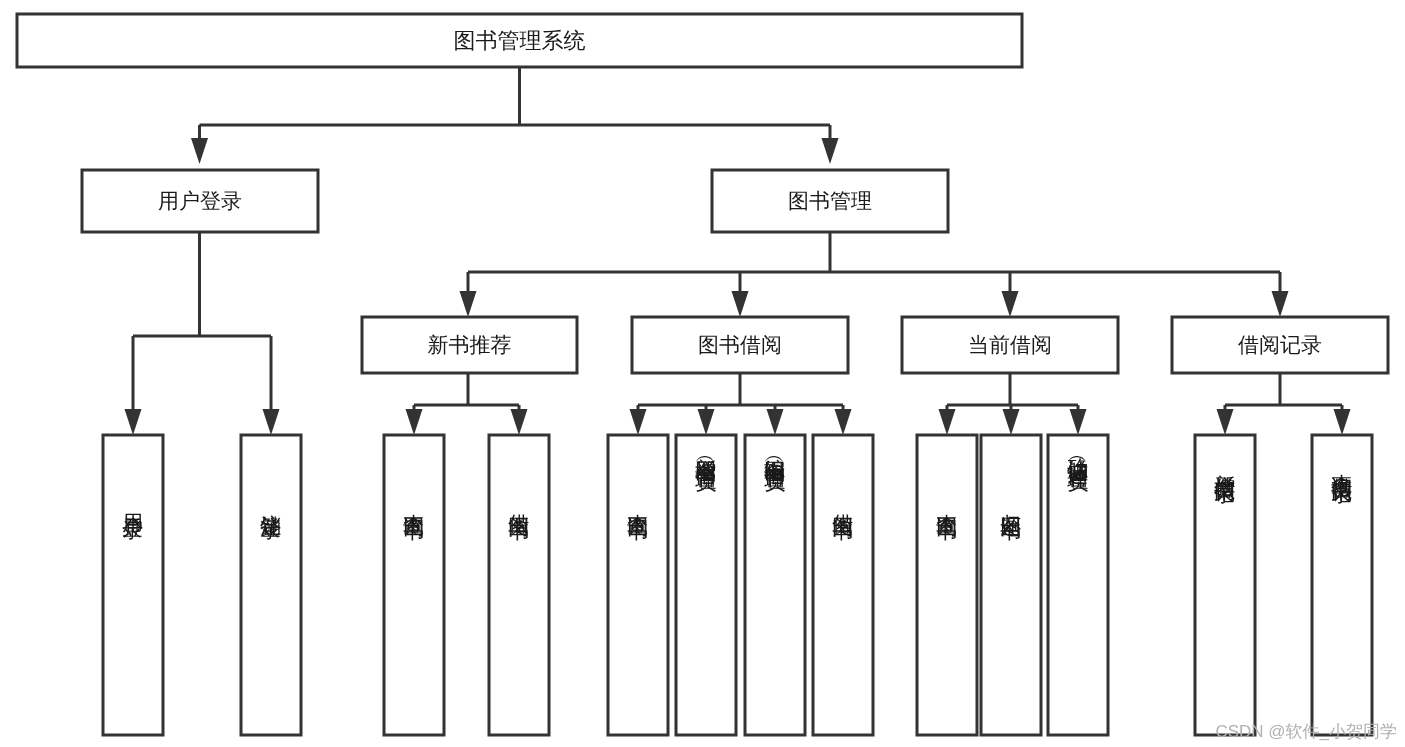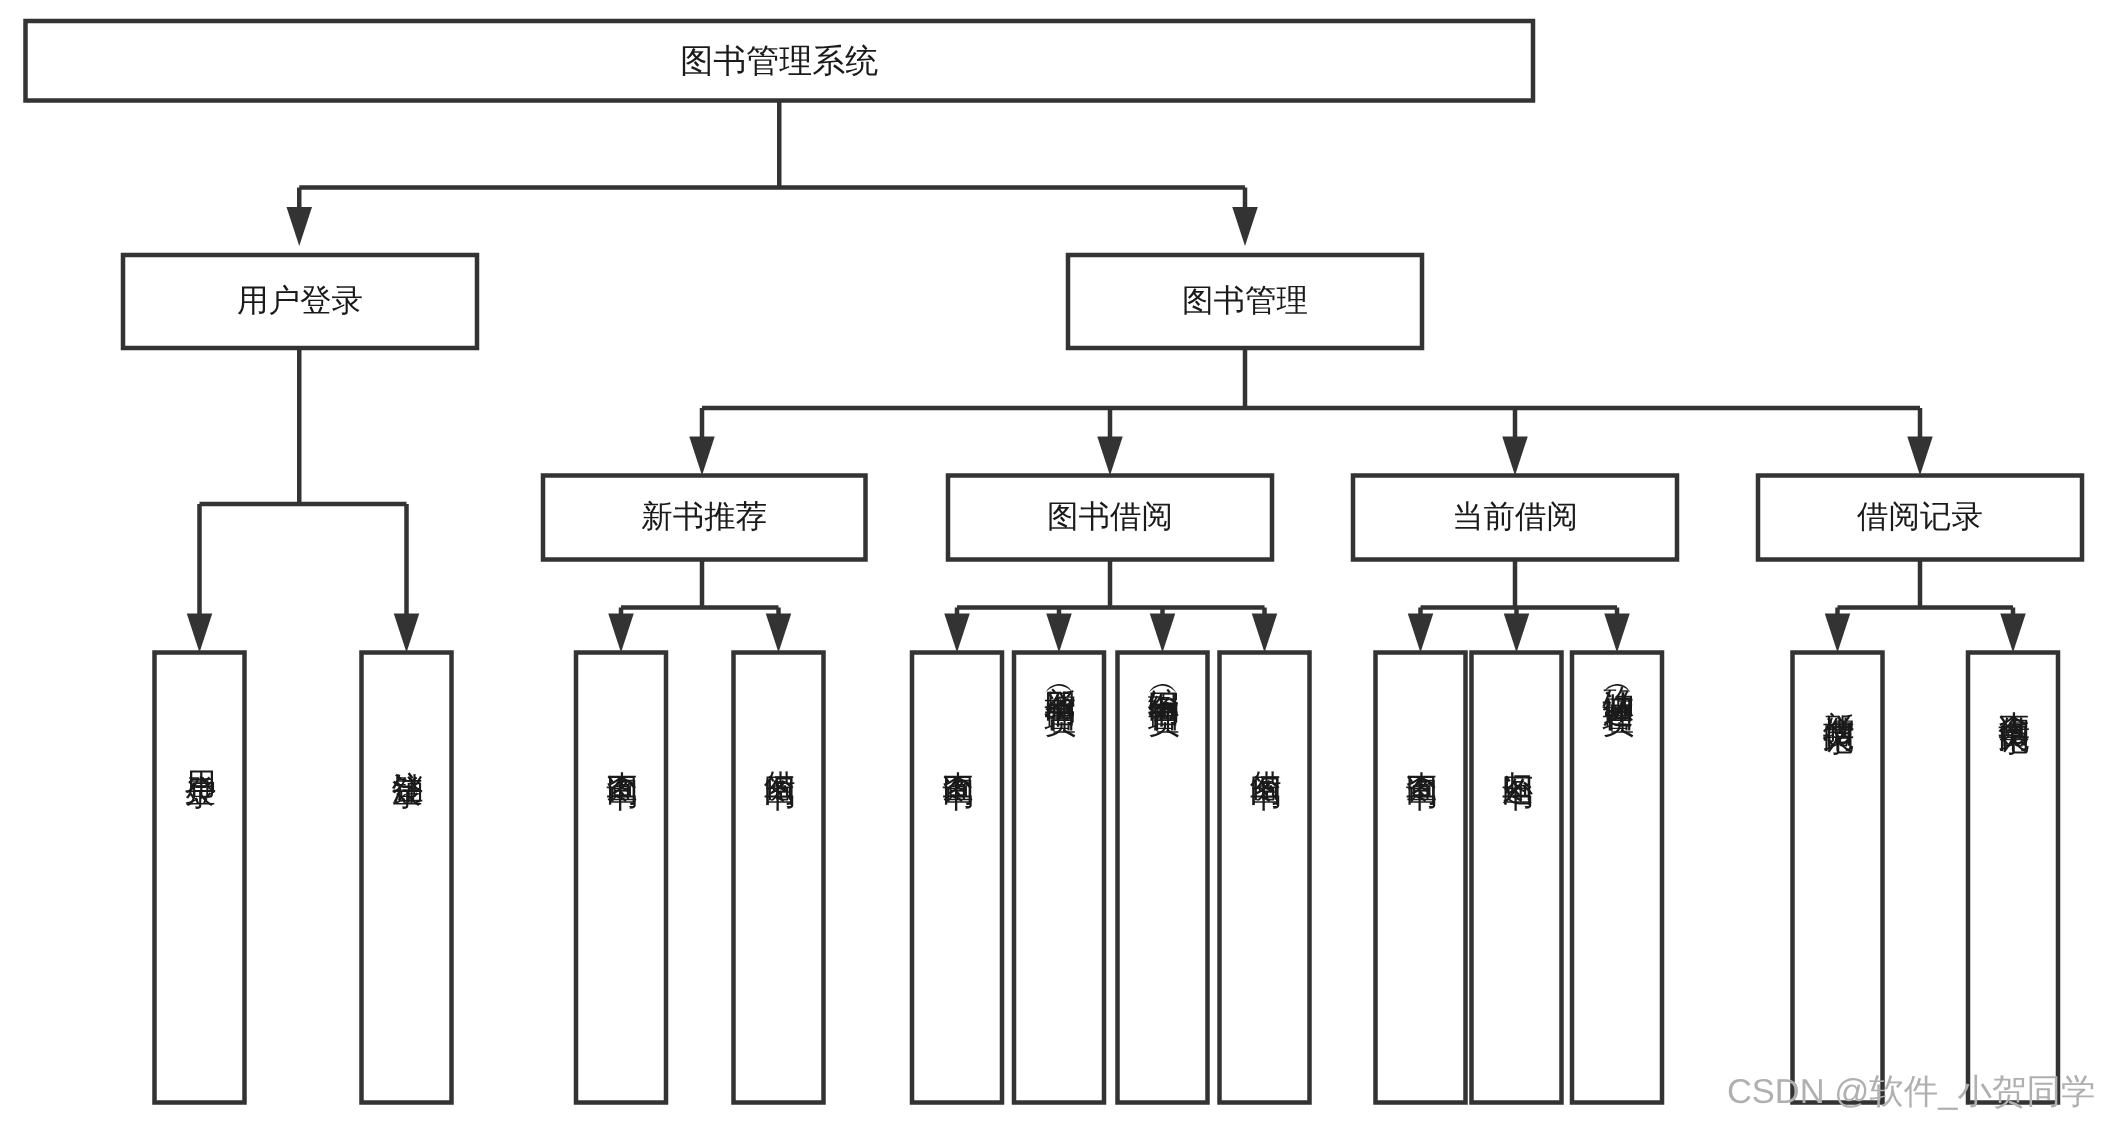--- a/index.html
+++ b/index.html
@@ -68,21 +68,21 @@
     line-height: 1.12;
     color: #1a1a1a;
     letter-spacing: 2px;
     white-space: nowrap;
   }
   .watermark {
     position: absolute;
     right: 8px;
     bottom: 4px;
     font-family: "Liberation Sans", "DejaVu Sans", sans-serif;
-    font-size: 23px;
+    font-size: 17px;
     color: #b0b0b0;
     white-space: nowrap;
   }
 </style>
 </head>
 <body>
 
 <div id="diagram-root">
 
   <svg id="diagram-svg" viewBox="0 0 1405 747">

